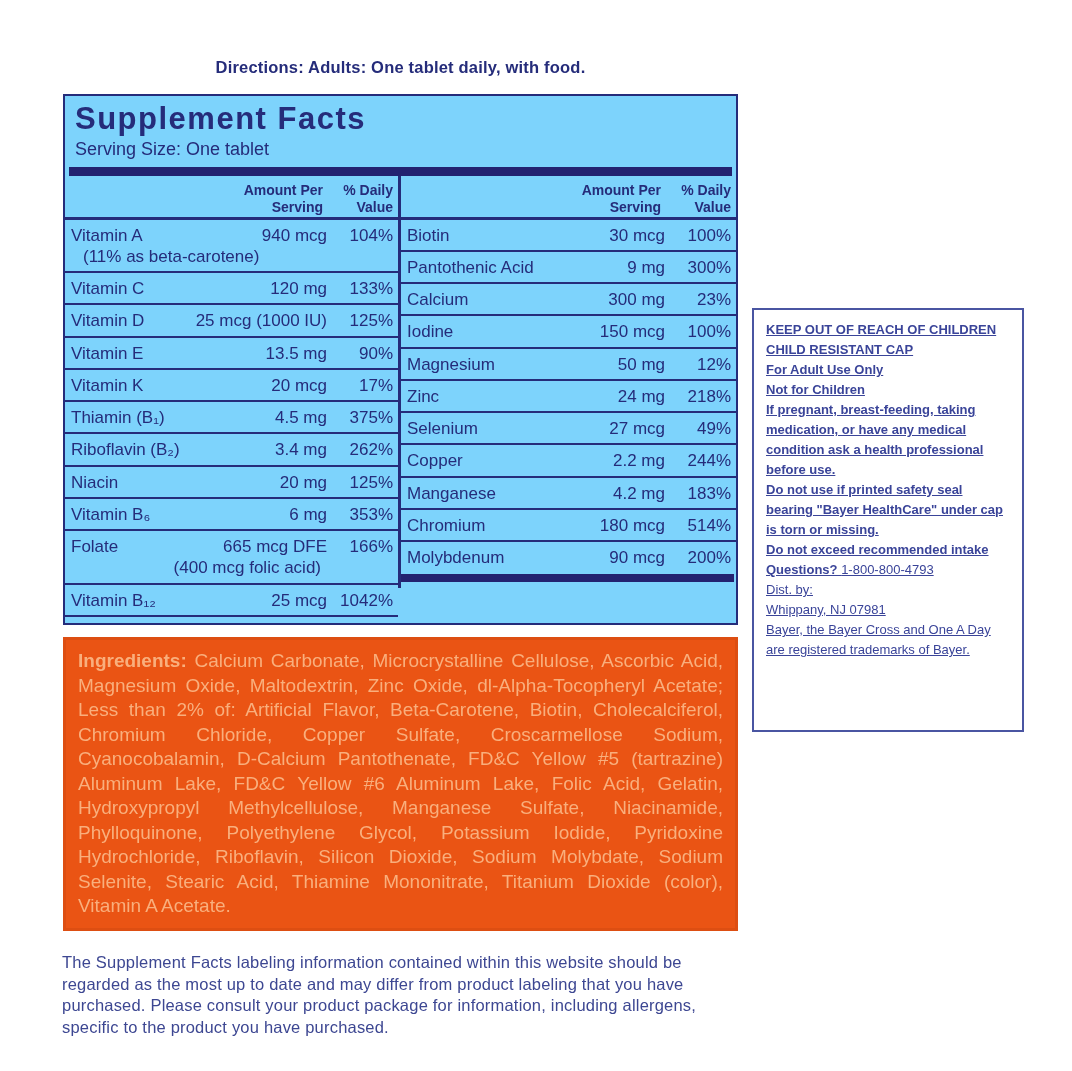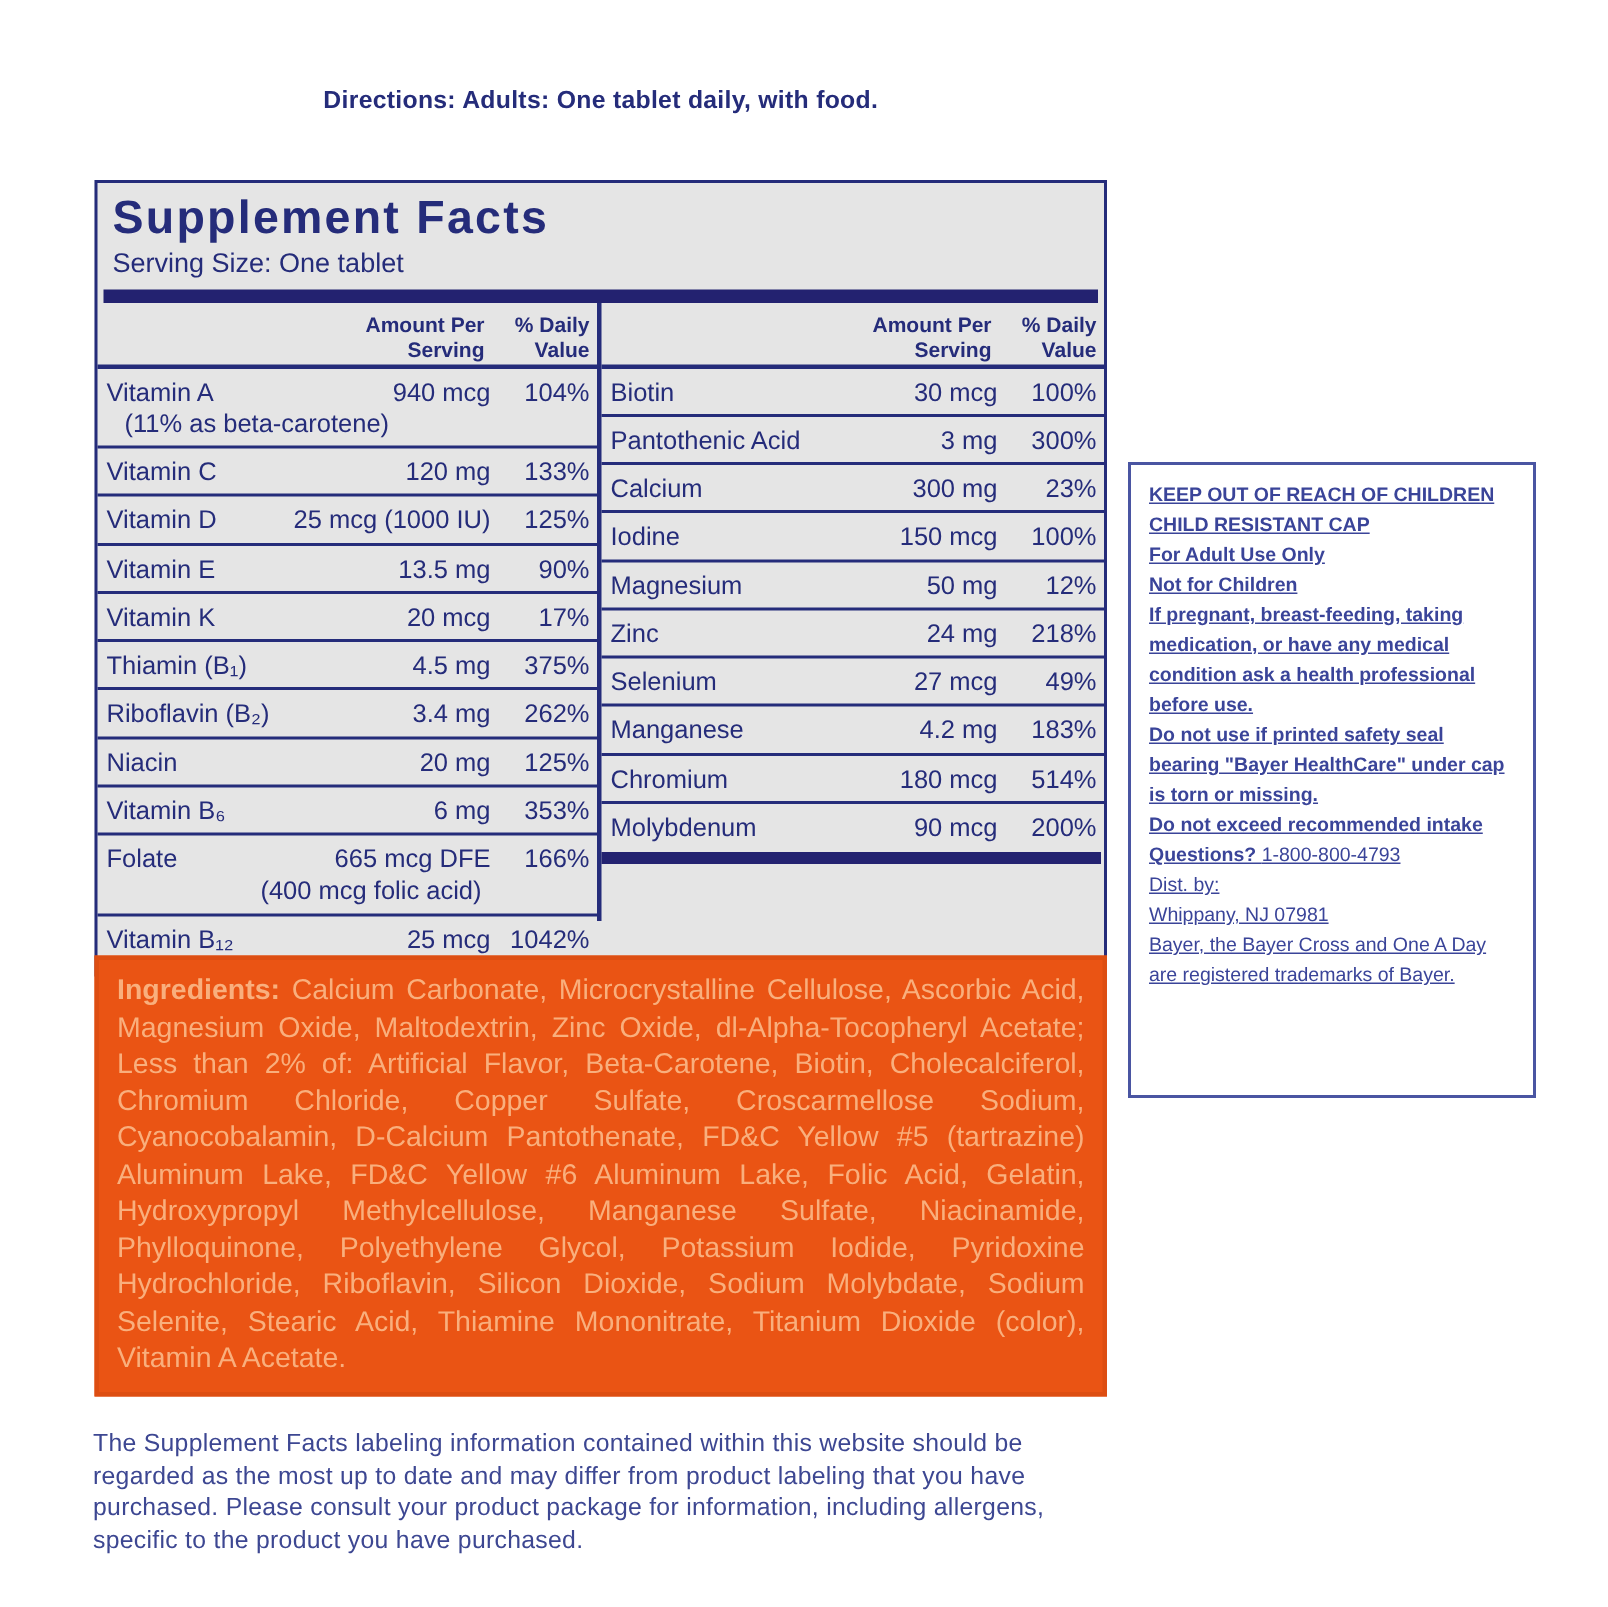--- a/index.html
+++ b/index.html
@@ -8,21 +8,21 @@
   }
   *{margin:0;padding:0;box-sizing:border-box;}
   body{background:#fff;font-family:"Liberation Sans","DejaVu Sans",sans-serif;}
   .page{position:relative;width:1072px;height:1071px;background:#ffffff;overflow:hidden;padding-left:15px;}
 
   .directions{position:absolute;left:63px;top:58px;width:675px;text-align:center;
     font-size:16.5px;font-weight:bold;color:var(--navy);letter-spacing:.2px;}
 
   
   .facts-box{position:absolute;left:63px;top:94px;width:675px;height:531px;
-    border:2.5px solid var(--navy);background:#e5e5e5;color:var(--navy);margin-top:26px;}
+    border:2.5px solid var(--navy);background:#7dd3fc;color:var(--navy);}
   .facts-head{padding:7px 10px 3px 10px;}
   .facts-title{font-size:31px;font-weight:bold;letter-spacing:1.5px;line-height:1.05;}
   .facts-serving{font-size:18px;margin-top:3px;}
   .thick-bar{height:9px;background:var(--bar);margin:4px 4px 0 4px;}
   .cols{display:flex;align-items:stretch;}
   .col{width:333px;}
   .col-right{flex:1;}
   .col-div{width:3px;background:var(--navy);height:412px;}
   .col-head{display:flex;justify-content:flex-end;gap:14px;text-align:right;
     font-weight:bold;font-size:14px;line-height:1.25;padding:6px 5px 4px 6px;
@@ -170,21 +170,21 @@
             <div class="t-entry first">
               <div class="t-row">
                 <span class="t-name">Biotin</span>
                 <span class="t-amt">30 mcg</span>
                 <span class="t-dv">100%</span>
               </div>
             </div>
             <div class="t-entry">
               <div class="t-row">
                 <span class="t-name">Pantothenic Acid</span>
-                <span class="t-amt">3 mg</span>
+                <span class="t-amt">9 mg</span>
                 <span class="t-dv">300%</span>
               </div>
             </div>
             <div class="t-entry">
               <div class="t-row">
                 <span class="t-name">Calcium</span>
                 <span class="t-amt">300 mg</span>
                 <span class="t-dv">23%</span>
               </div>
             </div>
@@ -207,20 +207,27 @@
                 <span class="t-name">Zinc</span>
                 <span class="t-amt">24 mg</span>
                 <span class="t-dv">218%</span>
               </div>
             </div>
             <div class="t-entry">
               <div class="t-row">
                 <span class="t-name">Selenium</span>
                 <span class="t-amt">27 mcg</span>
                 <span class="t-dv">49%</span>
+              </div>
+            </div>
+            <div class="t-entry">
+              <div class="t-row">
+                <span class="t-name">Copper</span>
+                <span class="t-amt">2.2 mg</span>
+                <span class="t-dv">244%</span>
               </div>
             </div>
             <div class="t-entry">
               <div class="t-row">
                 <span class="t-name">Manganese</span>
                 <span class="t-amt">4.2 mg</span>
                 <span class="t-dv">183%</span>
               </div>
             </div>
             <div class="t-entry">

